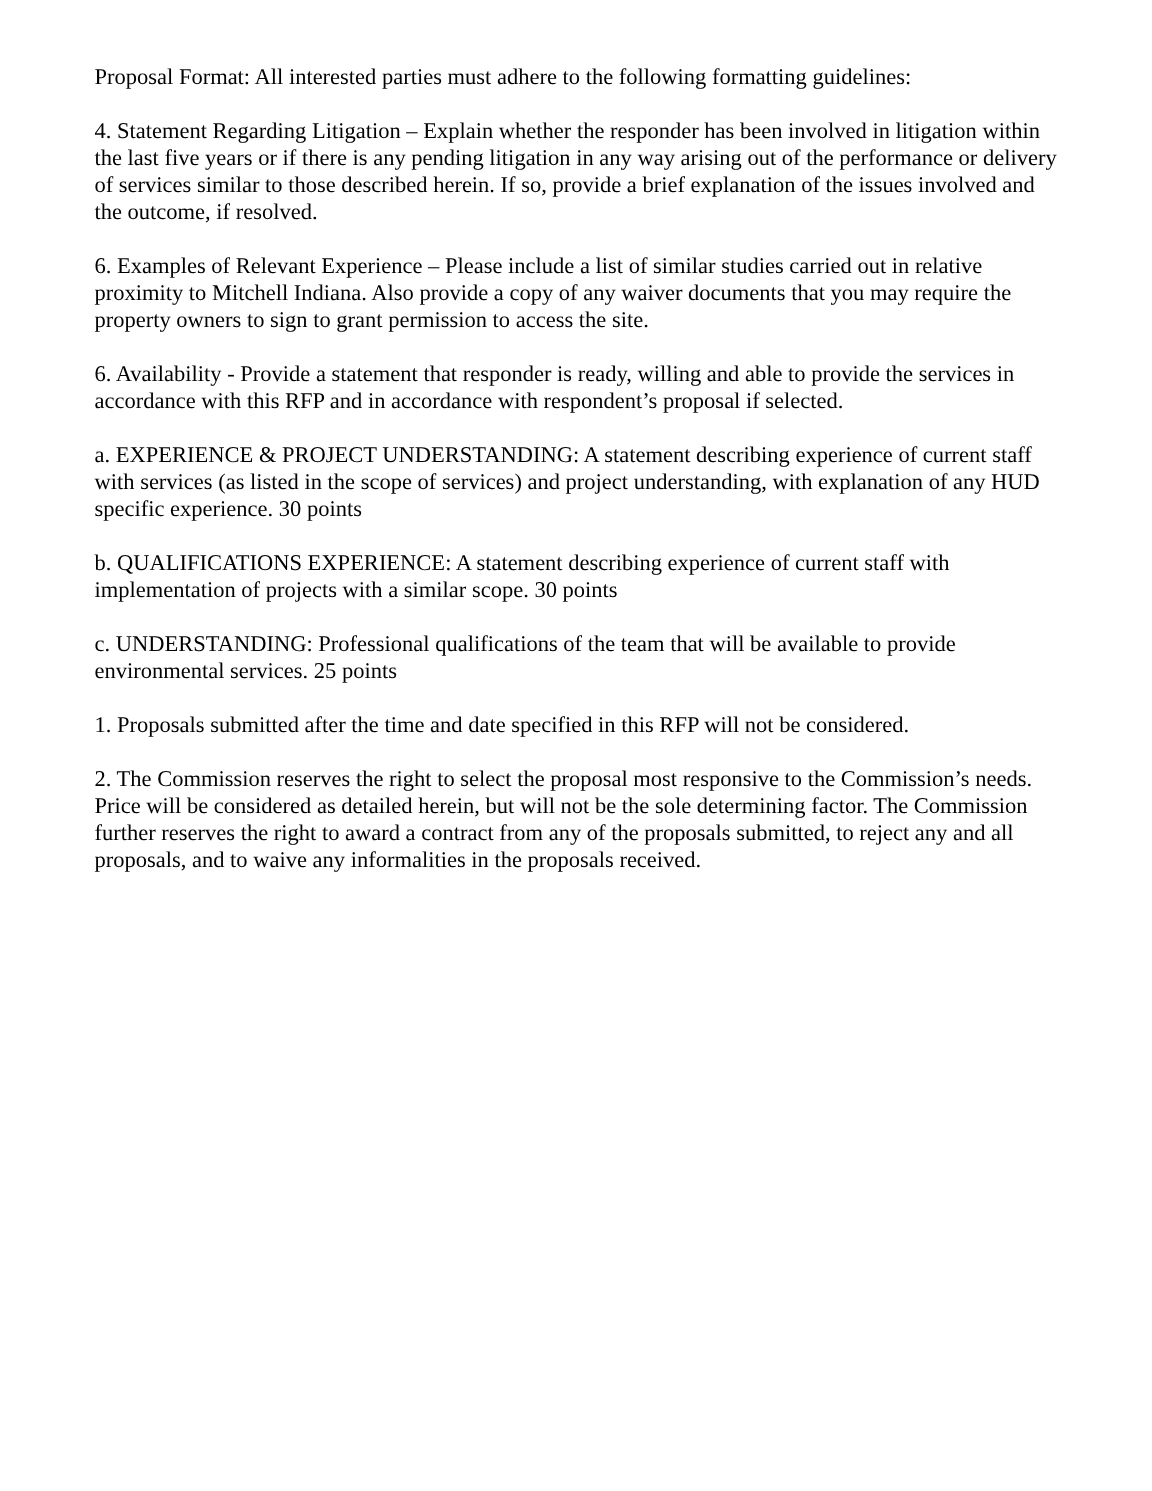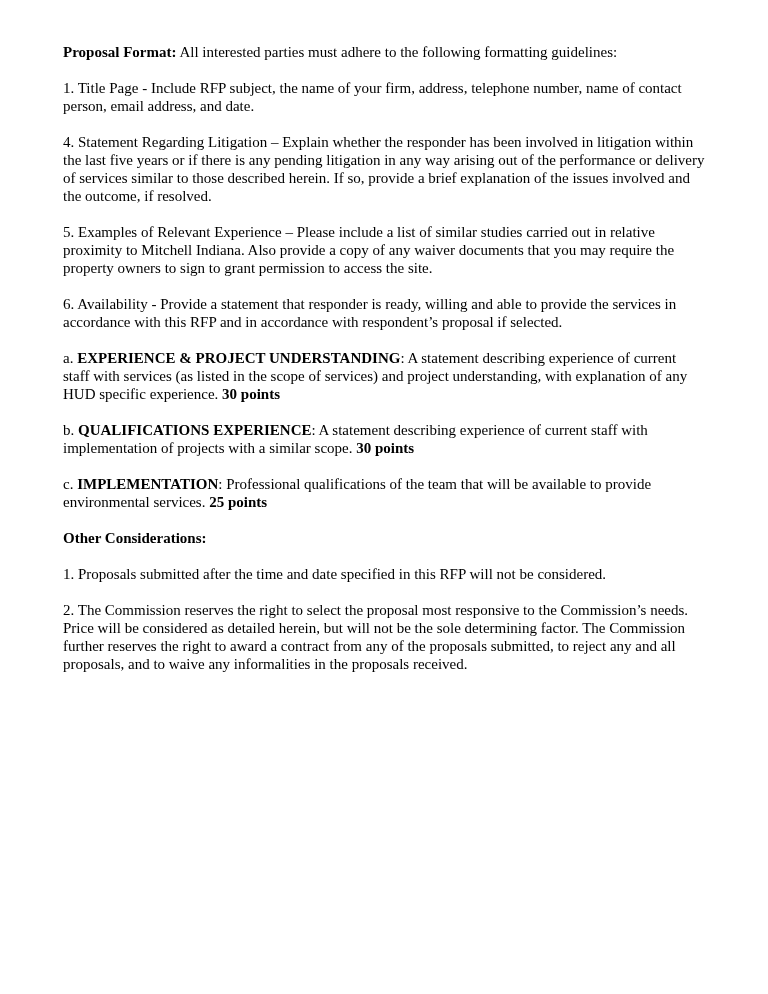--- a/index.html
+++ b/index.html
@@ -18,33 +18,31 @@
     padding: 43px 63px 0 63px;
     overflow: hidden;
   }
   .doc-body p {
     font-size: 15px;
     line-height: 18px;
     margin: 0 0 18px 0;
     color: #000000;
   }
   .doc-body .bold {
-    font-weight: bold;
+    font-weight: normal;
   }
 </style>
 </head>
 <body>
 
 <div class="page">
   <div class="doc-body" id="doc-body">
       <p><span class="bold">Proposal Format:</span><span> All interested parties must adhere to the following formatting guidelines:</span></p>
-      <p><span>1. Title Page - Include RFP subject, the name of your firm, address, telephone number, name of contact person, email address, and date.</span></p>
       <p><span>4. Statement Regarding Litigation – Explain whether the responder has been involved in litigation within the last five years or if there is any pending litigation in any way arising out of the performance or delivery of services similar to those described herein. If so, provide a brief explanation of the issues involved and the outcome, if resolved.</span></p>
-      <p><span>5. Examples of Relevant Experience – Please include a list of similar studies carried out in relative proximity to Mitchell Indiana. Also provide a copy of any waiver documents that you may require the property owners to sign to grant permission to access the site.</span></p>
+      <p><span>6. Examples of Relevant Experience – Please include a list of similar studies carried out in relative proximity to Mitchell Indiana. Also provide a copy of any waiver documents that you may require the property owners to sign to grant permission to access the site.</span></p>
       <p><span>6. Availability - Provide a statement that responder is ready, willing and able to provide the services in accordance with this RFP and in accordance with respondent’s proposal if selected.</span></p>
       <p><span>a. </span><span class="bold">EXPERIENCE &amp; PROJECT UNDERSTANDING</span><span>: A statement describing experience of current staff with services (as listed in the scope of services) and project understanding, with explanation of any HUD specific experience. </span><span class="bold">30 points</span></p>
       <p><span>b. </span><span class="bold">QUALIFICATIONS EXPERIENCE</span><span>: A statement describing experience of current staff with implementation of projects with a similar scope. </span><span class="bold">30 points</span></p>
-      <p><span>c. </span><span class="bold">IMPLEMENTATION</span><span>: Professional qualifications of the team that will be available to provide environmental services. </span><span class="bold">25 points</span></p>
-      <p><span class="bold">Other Considerations:</span></p>
+      <p><span>c. </span><span class="bold">UNDERSTANDING</span><span>: Professional qualifications of the team that will be available to provide environmental services. </span><span class="bold">25 points</span></p>
       <p><span>1. Proposals submitted after the time and date specified in this RFP will not be considered.</span></p>
       <p><span>2. The Commission reserves the right to select the proposal most responsive to the Commission’s needs. Price will be considered as detailed herein, but will not be the sole determining factor. The Commission further reserves the right to award a contract from any of the proposals submitted, to reject any and all proposals, and to waive any informalities in the proposals received.</span></p>
     </div>
 </div>
 
 </body></html>

